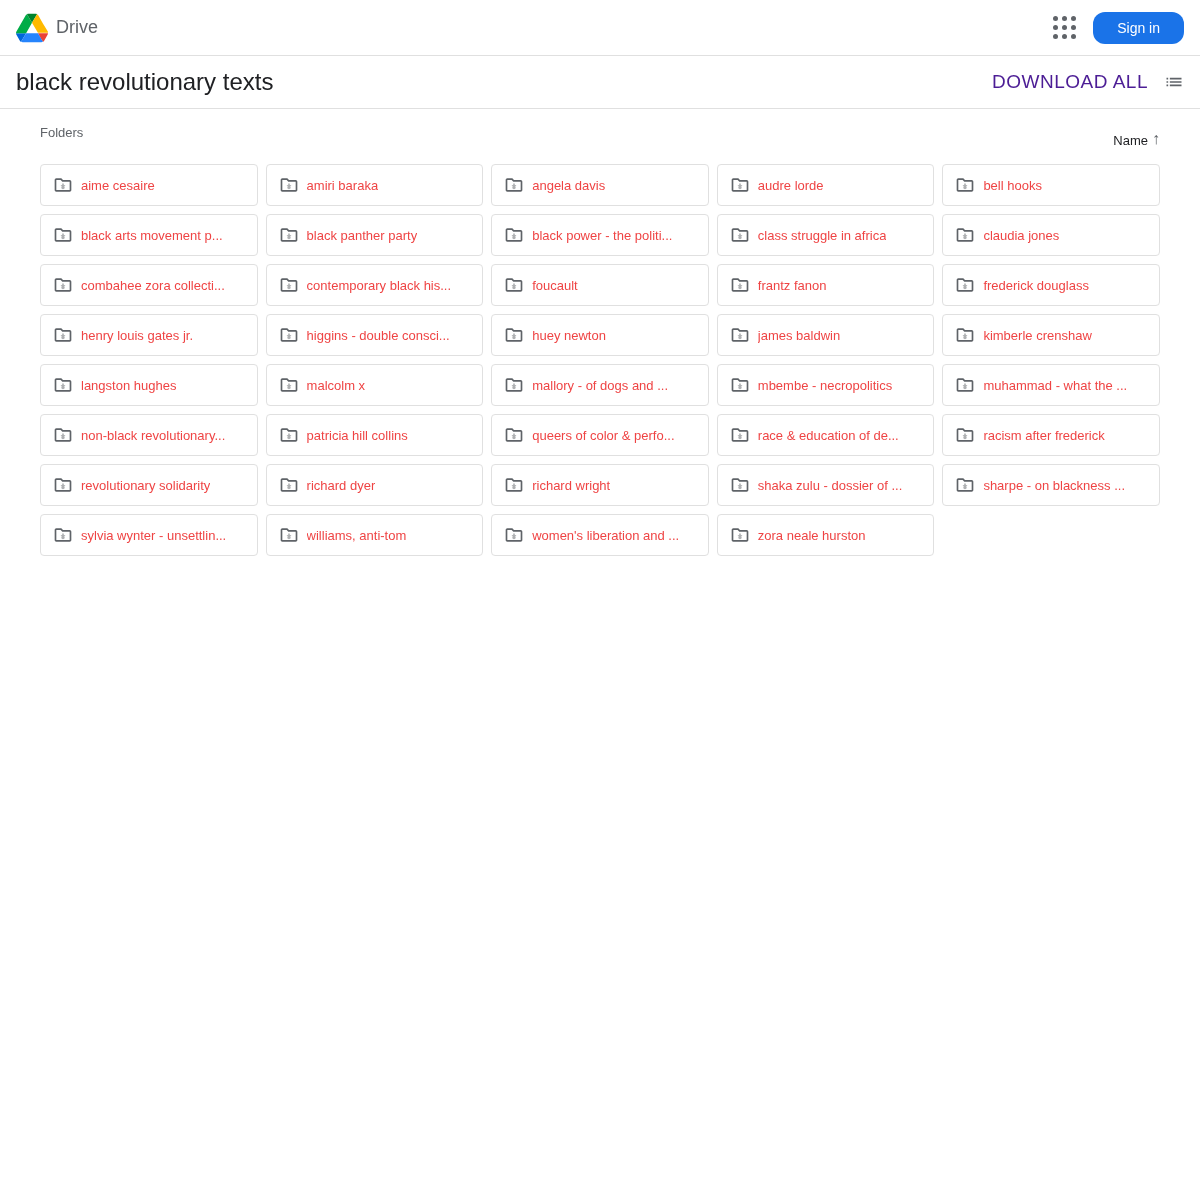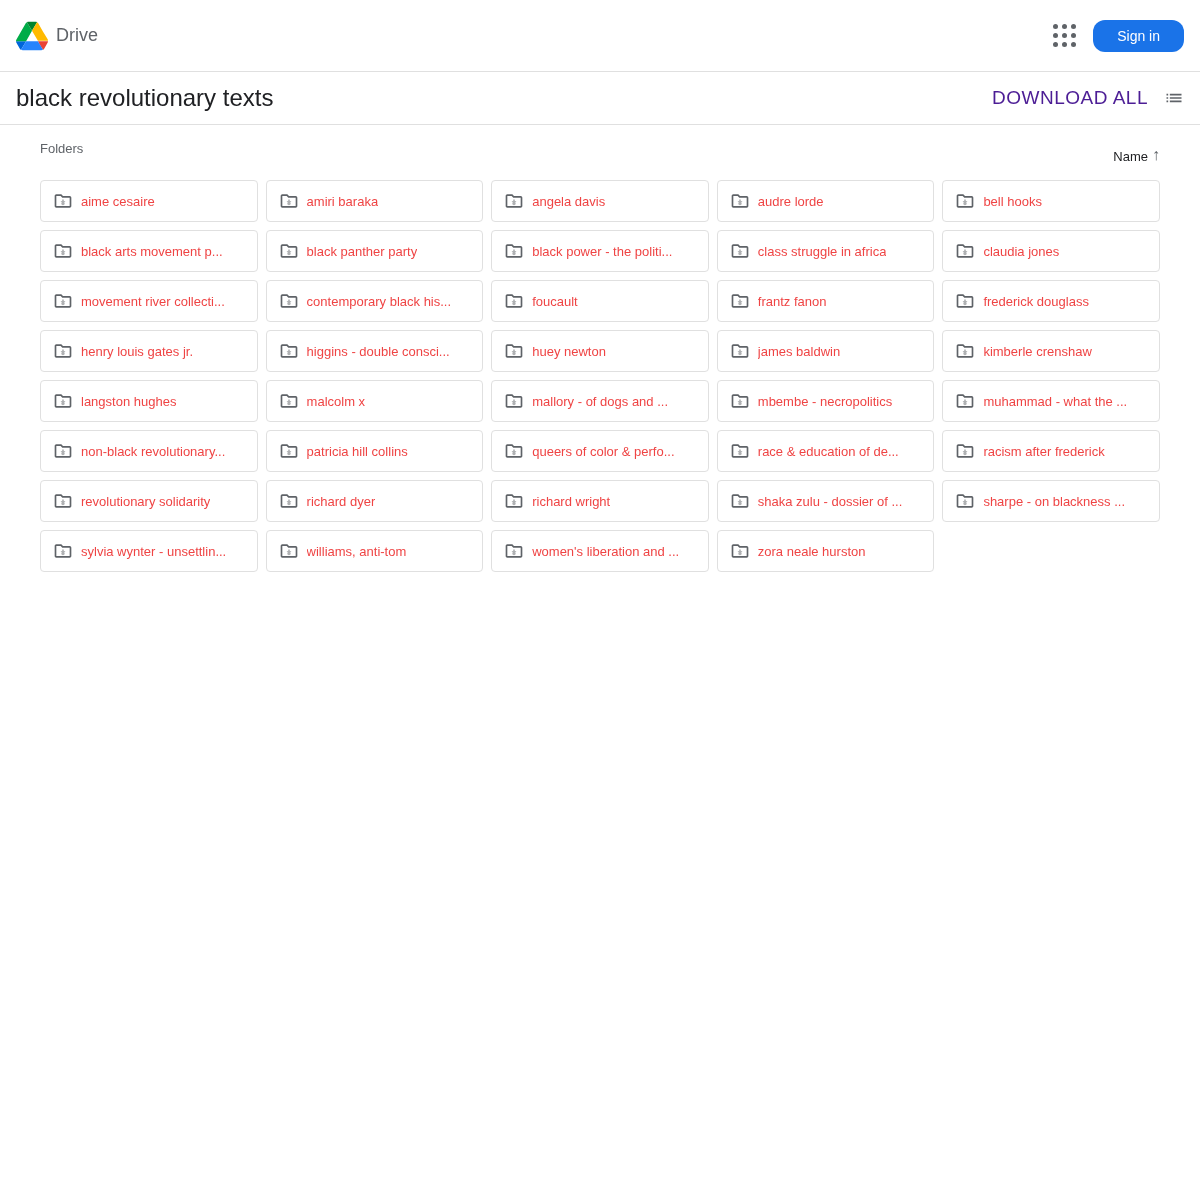--- a/index.html
+++ b/index.html
@@ -4,21 +4,21 @@
   <style>
     * { box-sizing: border-box; margin: 0; padding: 0; }
     body { font-family: 'Arial', sans-serif; background: #fff; color: #202124; font-size: 14px; }
 
     
     .header {
       display: flex;
       align-items: center;
       padding: 8px 16px;
       border-bottom: 1px solid #e0e0e0;
-      height: 72px;
+      height: 56px;
     }
     .logo-area {
       display: flex;
       align-items: center;
       gap: 8px;
     }
     .logo-icon {
       width: 32px;
       height: 32px;
     }
@@ -289,21 +289,21 @@
     </div>
     <span class="folder-label">claudia jones</span>
   </div>
       <div class="folder-item">
     <div class="folder-icon-wrap">
       <svg width="20" height="20" viewBox="0 0 24 24">
         <path fill="#5f6368" d="M20 6h-8l-2-2H4c-1.1 0-2 .9-2 2v12c0 1.1.9 2 2 2h16c1.1 0 2-.9 2-2V8c0-1.1-.9-2-2-2zm0 12H4V6h5.17l2 2H20v10z"></path>
         <path fill="#5f6368" d="M12 17c1.1 0 2-.9 2-2 0-.55-.22-1.05-.59-1.41L15 12h-2v-1c0-.55-.45-1-1-1s-1 .45-1 1v1H9l1.59 1.59C10.22 13.95 10 14.45 10 15c0 1.1.9 2 2 2z" opacity="0.5"></path>
       </svg>
     </div>
-    <span class="folder-label">movement river collecti...</span>
+    <span class="folder-label">combahee zora collecti...</span>
   </div>
       <div class="folder-item">
     <div class="folder-icon-wrap">
       <svg width="20" height="20" viewBox="0 0 24 24">
         <path fill="#5f6368" d="M20 6h-8l-2-2H4c-1.1 0-2 .9-2 2v12c0 1.1.9 2 2 2h16c1.1 0 2-.9 2-2V8c0-1.1-.9-2-2-2zm0 12H4V6h5.17l2 2H20v10z"></path>
         <path fill="#5f6368" d="M12 17c1.1 0 2-.9 2-2 0-.55-.22-1.05-.59-1.41L15 12h-2v-1c0-.55-.45-1-1-1s-1 .45-1 1v1H9l1.59 1.59C10.22 13.95 10 14.45 10 15c0 1.1.9 2 2 2z" opacity="0.5"></path>
       </svg>
     </div>
     <span class="folder-label">contemporary black his...</span>
   </div>

